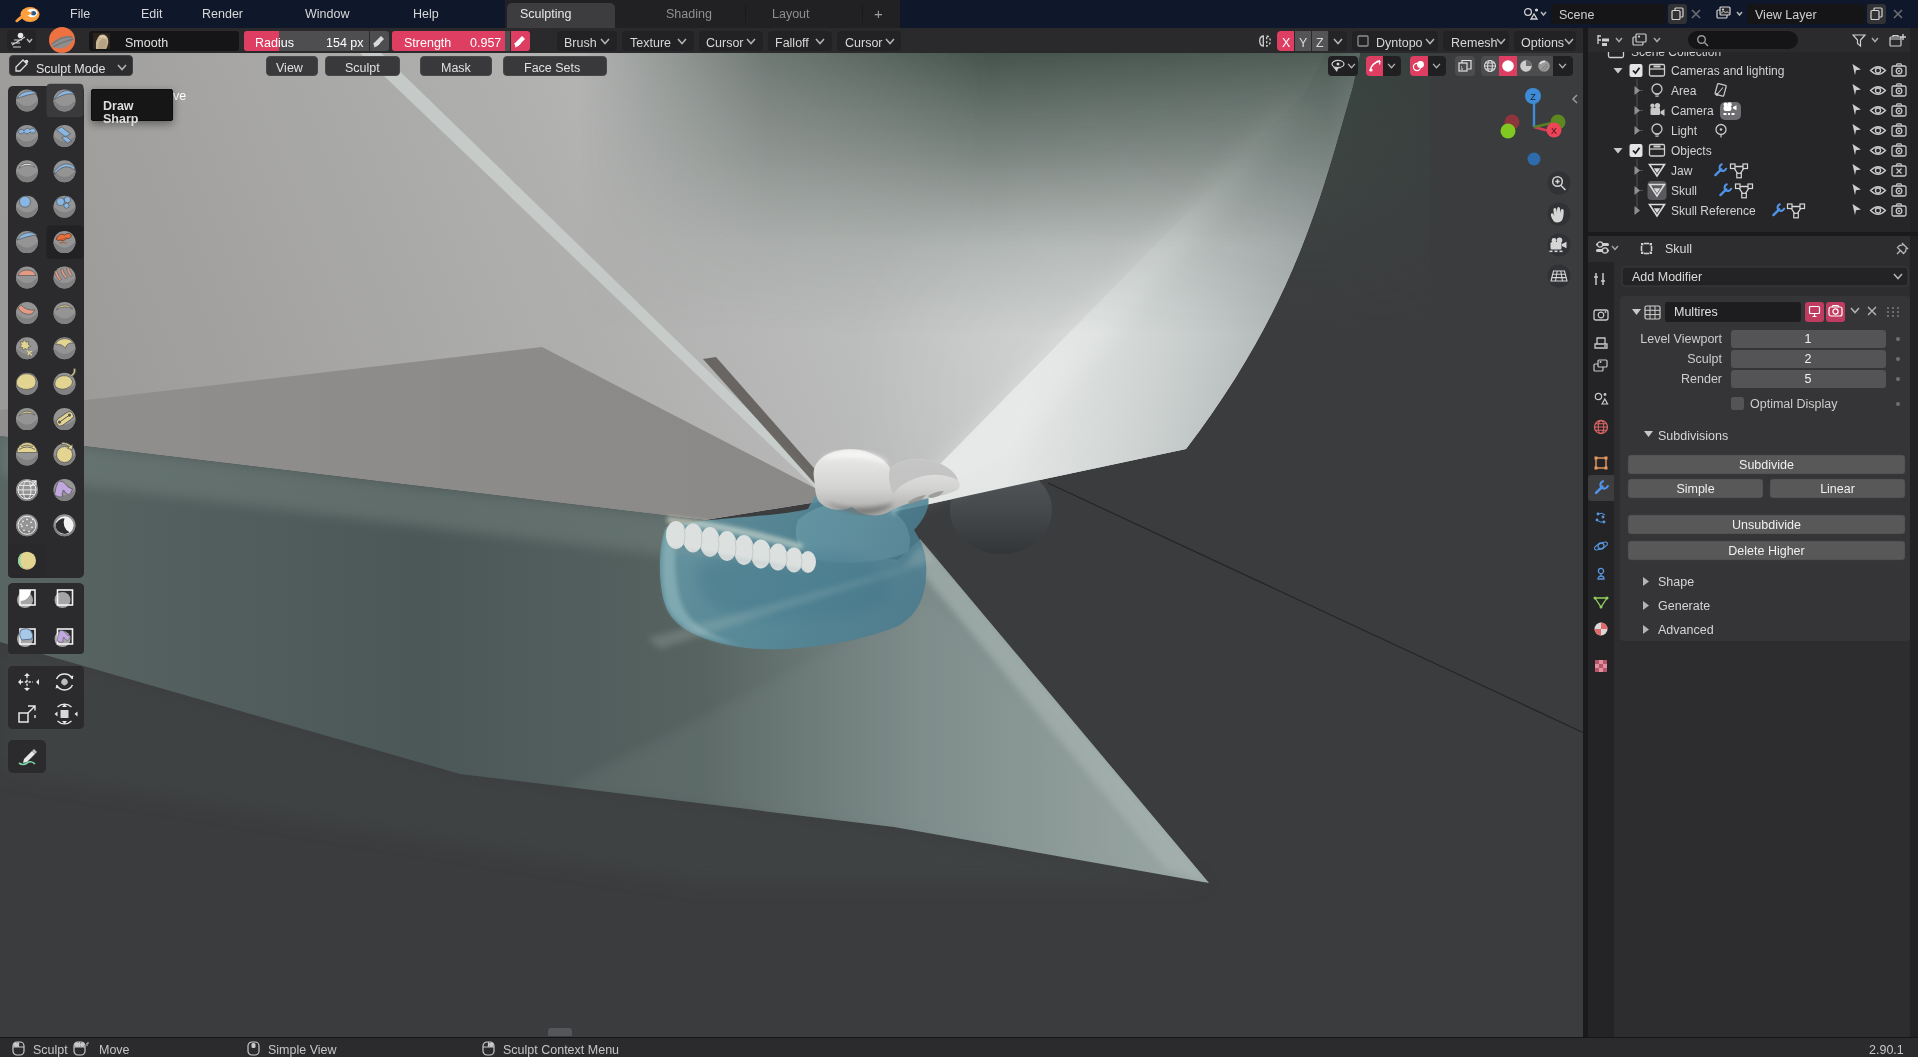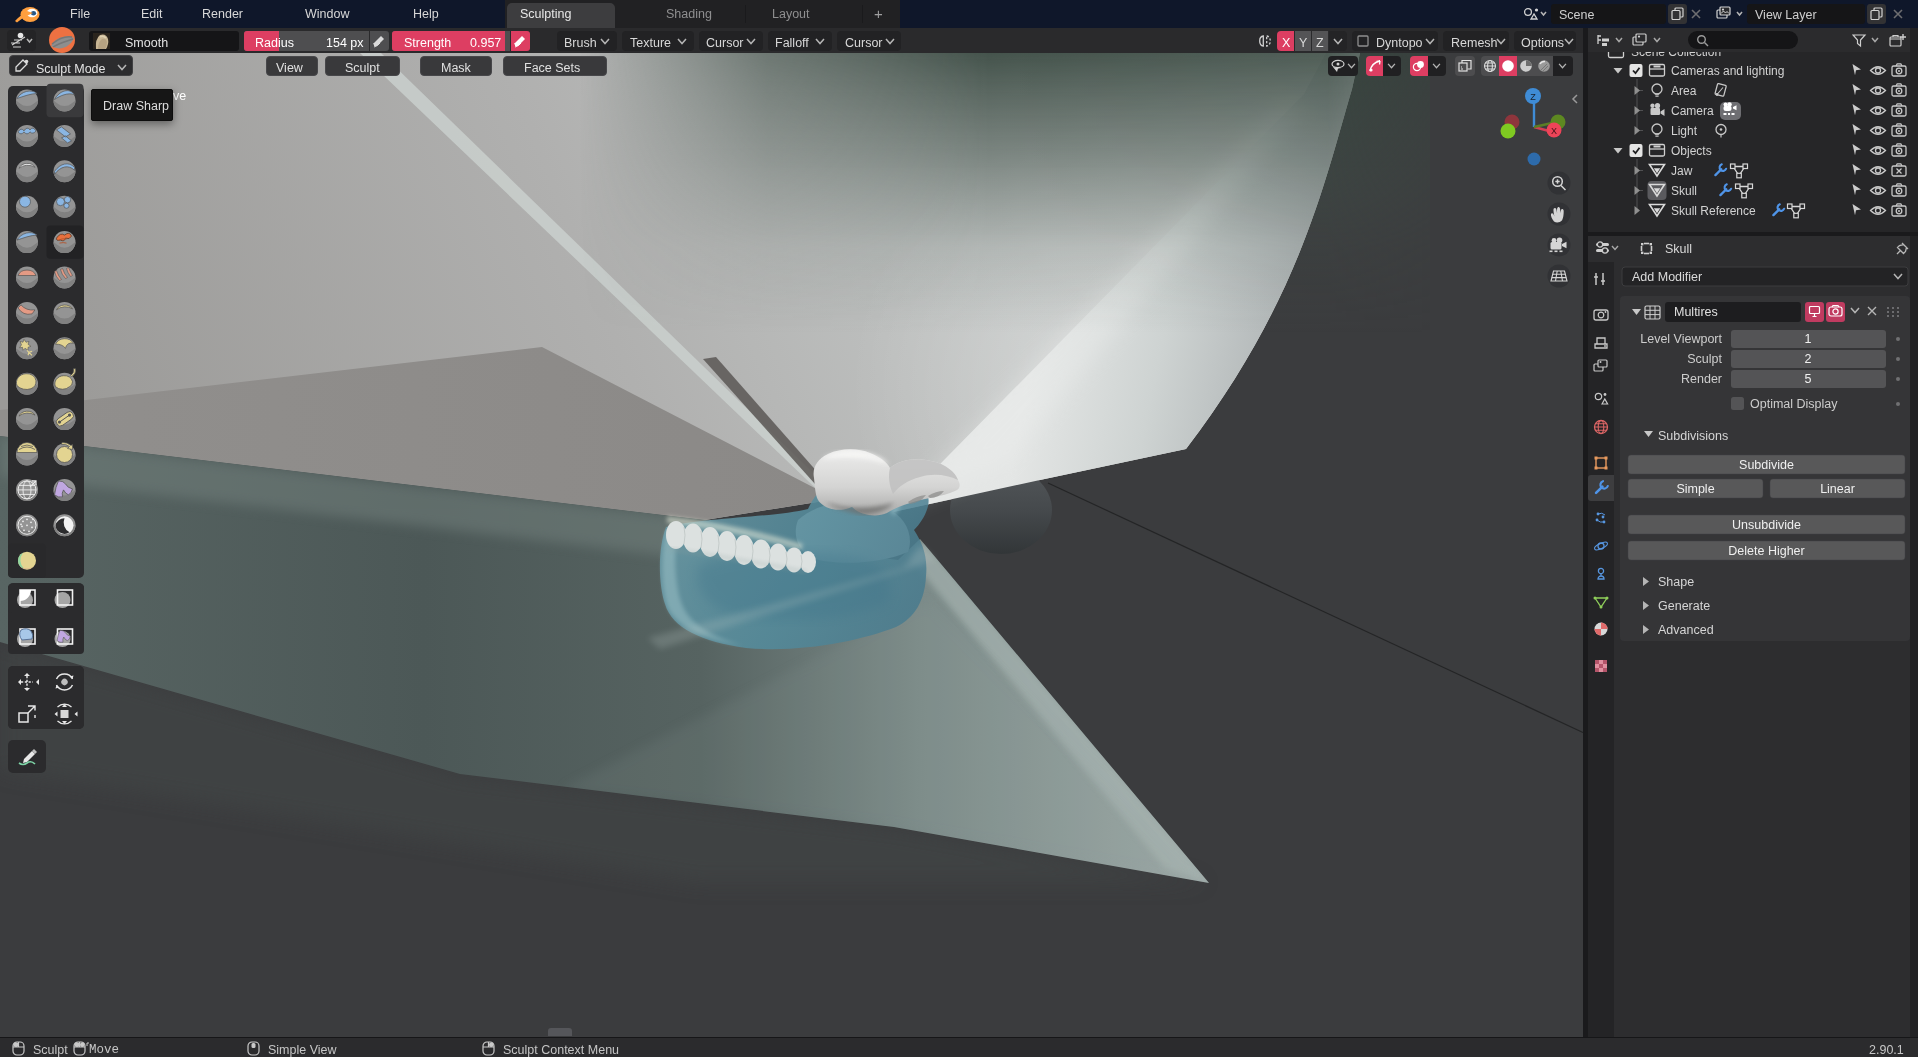--- a/index.html
+++ b/index.html
@@ -731,21 +731,21 @@
       <path d="M-7,7 a10,10 0 0 0 14,0" fill="none" stroke="#e8e8e8" stroke-width="1.2"></path>
     </g>
 <g transform="translate(27,757)">
       <path d="M-3,2 l8,-8 3,3 -8,8 -4,1 Z" fill="#e8e8e8"></path>
       <path d="M5,-6 l3,3 2,-2 -3,-3 Z" fill="#bdbdbd"></path>
       <path d="M-8,6 q4,3 8,0 q4,-3 8,1" stroke="#7fd6a8" stroke-width="1.6" fill="none"></path>
     </g>
 </svg>
 
 <div class="abs" style="left:91px;top:89px;width:82px;height:32px;background:#161616;border:1px solid #0d0d0d;border-radius:2px;box-shadow:0 3px 8px rgba(0,0,0,0.4);z-index:30;">
-  <div class="abs txt" style="left:11px;top:10px;color:#dddddd;">Draw Sharp</div>
+  <div class="abs txt" style="left:11px;top:10px;color:#dddddd;font-weight:bold;">Draw Sharp</div>
 </div>
 <div class="abs txt" style="left:91px;top:90px;color:#ffffff;z-index:5;">User Perspective</div>
 
 <div class="abs" style="left:1588px;top:28px;width:330px;height:204px;background:#262628;overflow:hidden;">
 
   <div class="abs" style="left:0;top:0;width:330px;height:24px;background:#2b2b2d;"></div>
   <svg class="abs" style="left:8px;top:5px;" width="30" height="15" viewBox="0 0 30 15">
     <path d="M2,2 v9 M2,3 h3 M2,7 h3" stroke="#cfcfcf" stroke-width="1.3" fill="none"></path>
     <rect x="6" y="5.5" width="7" height="3" fill="#cfcfcf"></rect>
     <rect x="6" y="10" width="5" height="3" fill="#cfcfcf"></rect>
@@ -1104,21 +1104,21 @@
     <rect x="1.5" y="1.5" width="5" height="4.5" rx="2" fill="#c9c9c9"></rect>
   </svg>
   <div class="abs txt" style="left:33px;top:6px;color:#c5c5c5;">Sculpt</div>
   <svg class="abs" style="left:73px;top:3px;" width="17" height="15" viewBox="0 0 17 15">
     <rect x="1" y="1" width="11" height="13" rx="4" fill="none" stroke="#c9c9c9" stroke-width="1.2"></rect>
     <path d="M6.5,1 v5 M1,6 h11" stroke="#c9c9c9" stroke-width="1.2"></path>
     <rect x="1.5" y="1.5" width="5" height="4.5" rx="2" fill="#c9c9c9"></rect>
     <rect x="7" y="1.5" width="4.5" height="4.5" rx="2" fill="#c9c9c9"></rect>
     <path d="M14,2 v3 M14,2 h2" stroke="#c9c9c9" stroke-width="1"></path>
   </svg>
-  <div class="abs txt" style="left:89px;top:6px;color:#c5c5c5;font-family:Liberation Mono, monospace;">Move</div>
+  <div class="abs txt" style="left:99px;top:6px;color:#c5c5c5;">Move</div>
   <svg class="abs" style="left:247px;top:3px;" width="13" height="15" viewBox="0 0 13 15">
     <rect x="1" y="1" width="11" height="13" rx="4" fill="none" stroke="#c9c9c9" stroke-width="1.2"></rect>
     <rect x="4.5" y="2" width="4" height="5" rx="1.5" fill="#c9c9c9"></rect>
   </svg>
   <div class="abs txt" style="left:268px;top:6px;color:#c5c5c5;">Simple View</div>
   <svg class="abs" style="left:482px;top:3px;" width="13" height="15" viewBox="0 0 13 15">
     <rect x="1" y="1" width="11" height="13" rx="4" fill="none" stroke="#c9c9c9" stroke-width="1.2"></rect>
     <path d="M6.5,1 v5 M1,6 h11" stroke="#c9c9c9" stroke-width="1.2"></path>
     <rect x="7" y="1.5" width="4.5" height="4.5" rx="2" fill="#c9c9c9"></rect>
   </svg>

